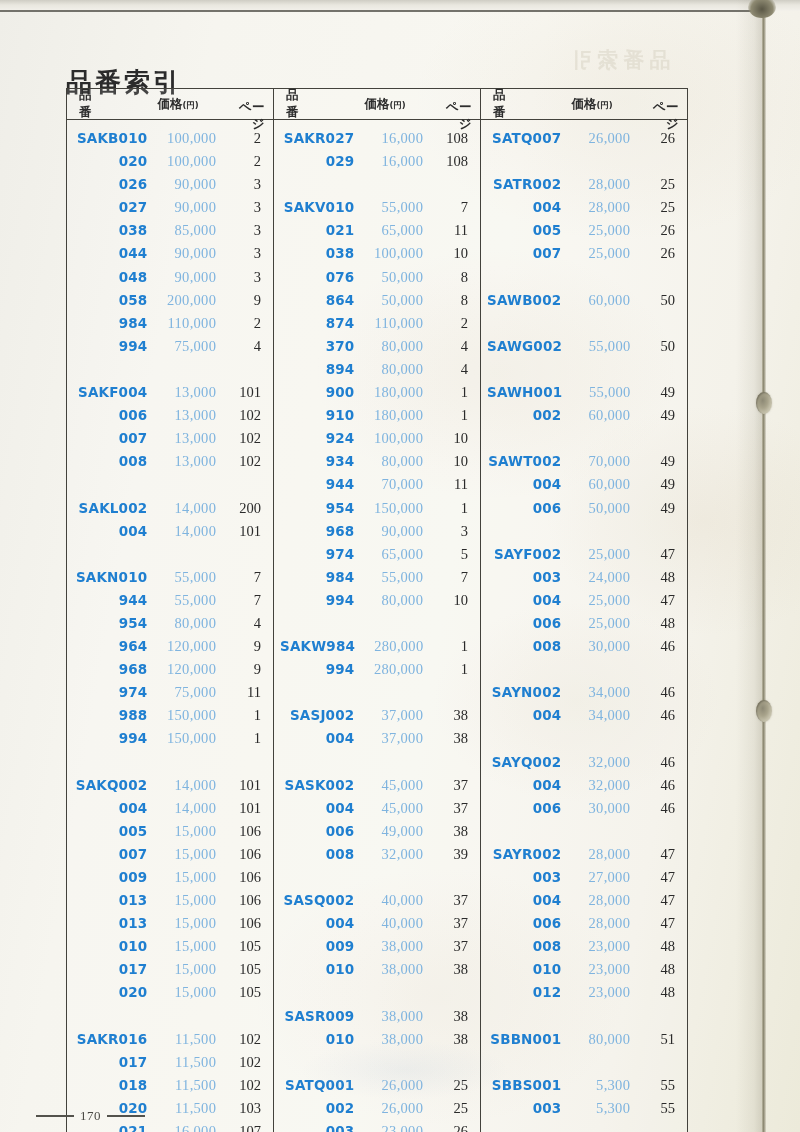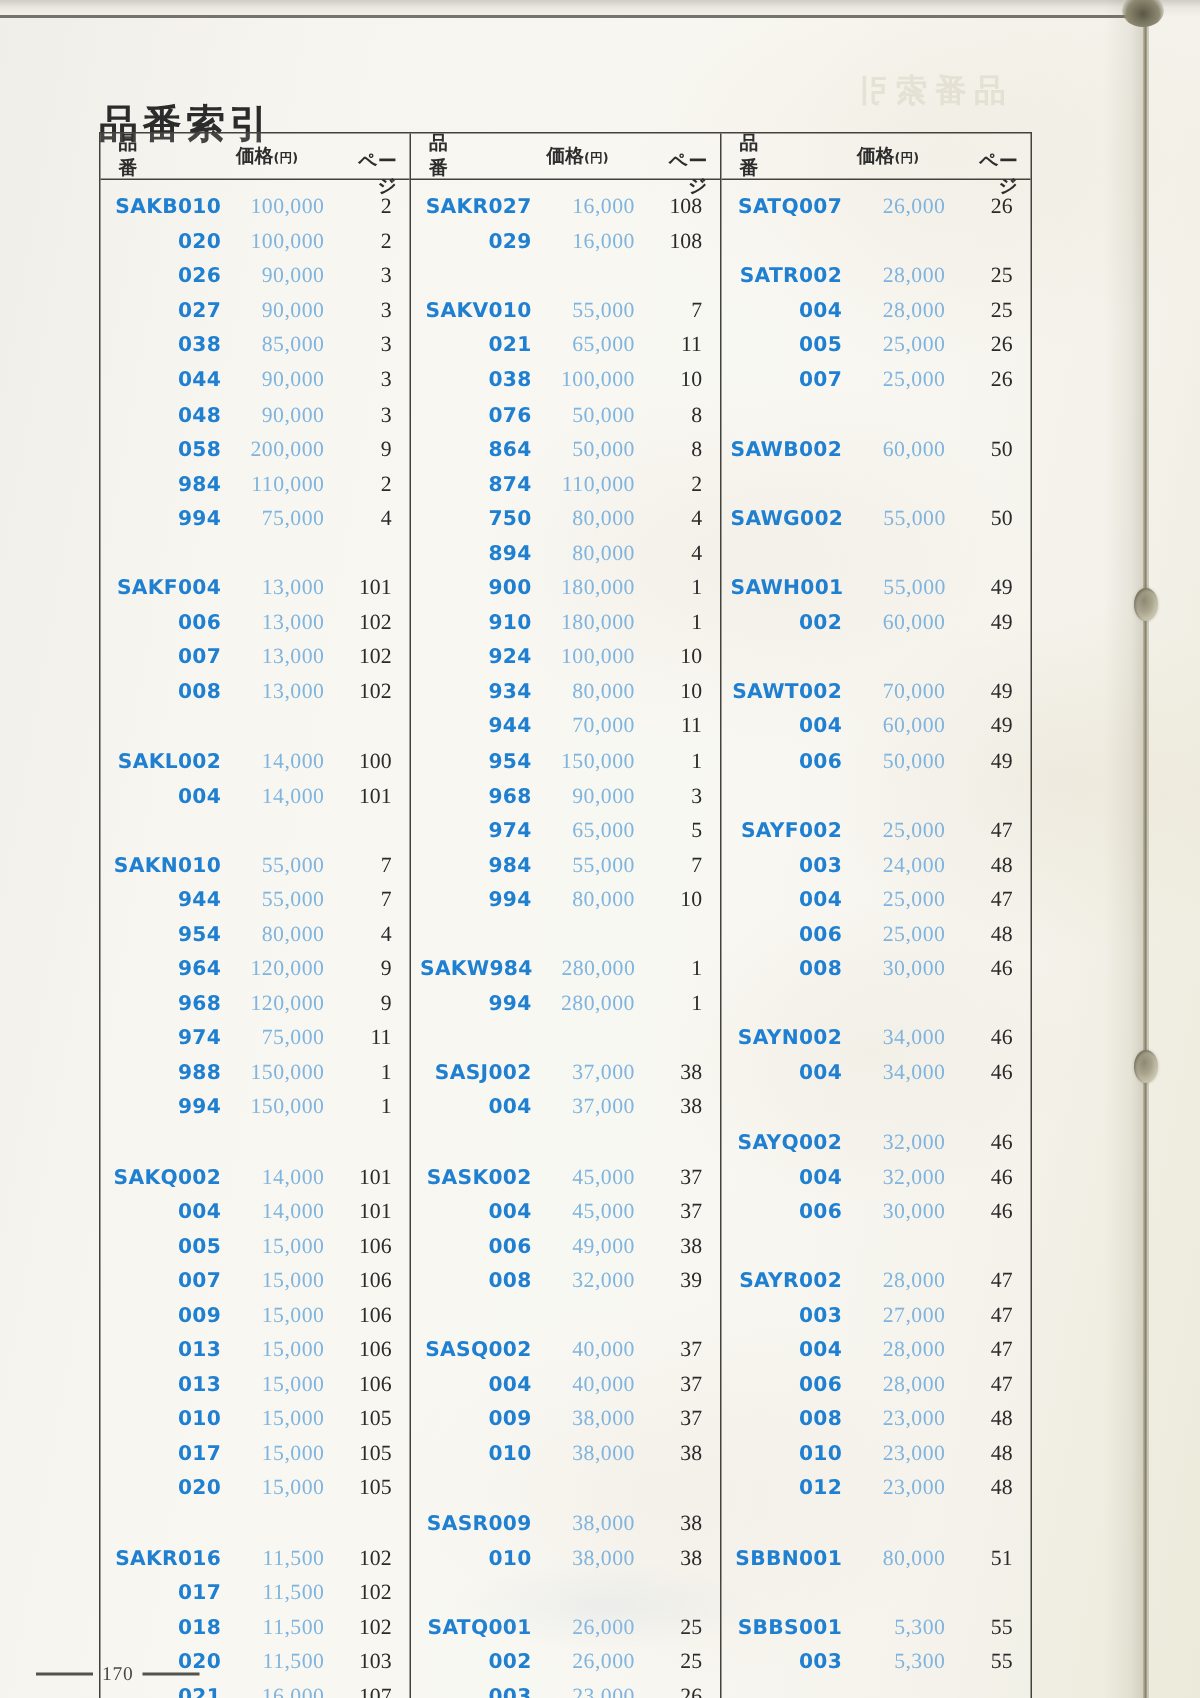--- a/index.html
+++ b/index.html
@@ -168,21 +168,21 @@
     text-align: right;
     font-family: "Liberation Serif", serif;
     font-size: 14.5px;
     color: #2a2a2a;
     padding-right: 4px;
   }
 
   
   #footer {
     position: absolute;
-    left: 24px; top: 1108px;
+    left: 36px; top: 1108px;
     display: flex;
     align-items: center;
     gap: 6px;
   }
   .foot-rule {
     height: 1.6px;
     background: #53524c;
   }
   #foot-rule-left  { width: 38px; }
   #foot-rule-right { width: 38px; }
@@ -294,21 +294,21 @@
           </div>
           <div class="row">
             <div class="c-part">008</div>
             <div class="c-price">13,000</div>
             <div class="c-page">102</div>
           </div>
           <div class="row spacer"></div>
           <div class="row">
             <div class="c-part">SAKL002</div>
             <div class="c-price">14,000</div>
-            <div class="c-page">100</div>
+            <div class="c-page">200</div>
           </div>
           <div class="row">
             <div class="c-part">004</div>
             <div class="c-price">14,000</div>
             <div class="c-page">101</div>
           </div>
           <div class="row spacer"></div>
           <div class="row">
             <div class="c-part">SAKN010</div>
             <div class="c-price">55,000</div>
@@ -470,21 +470,21 @@
             <div class="c-part">864</div>
             <div class="c-price">50,000</div>
             <div class="c-page">8</div>
           </div>
           <div class="row">
             <div class="c-part">874</div>
             <div class="c-price">110,000</div>
             <div class="c-page">2</div>
           </div>
           <div class="row">
-            <div class="c-part">750</div>
+            <div class="c-part">370</div>
             <div class="c-price">80,000</div>
             <div class="c-page">4</div>
           </div>
           <div class="row">
             <div class="c-part">894</div>
             <div class="c-price">80,000</div>
             <div class="c-page">4</div>
           </div>
           <div class="row">
             <div class="c-part">900</div>

